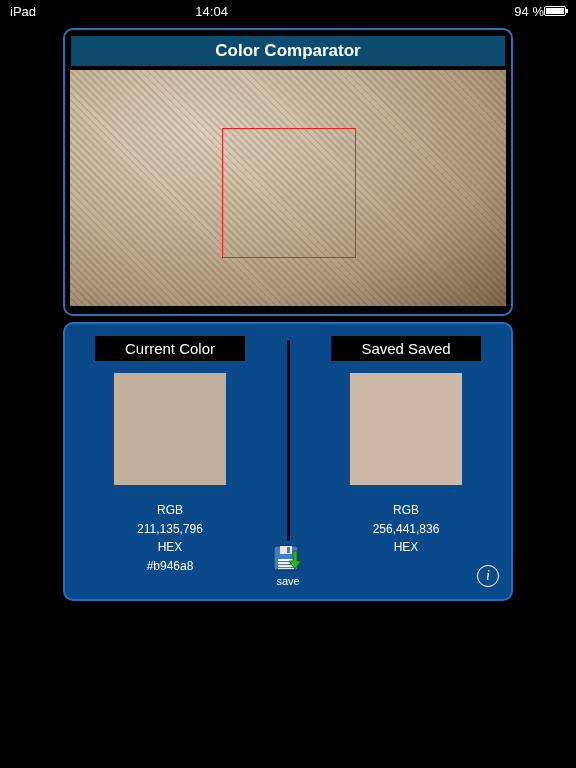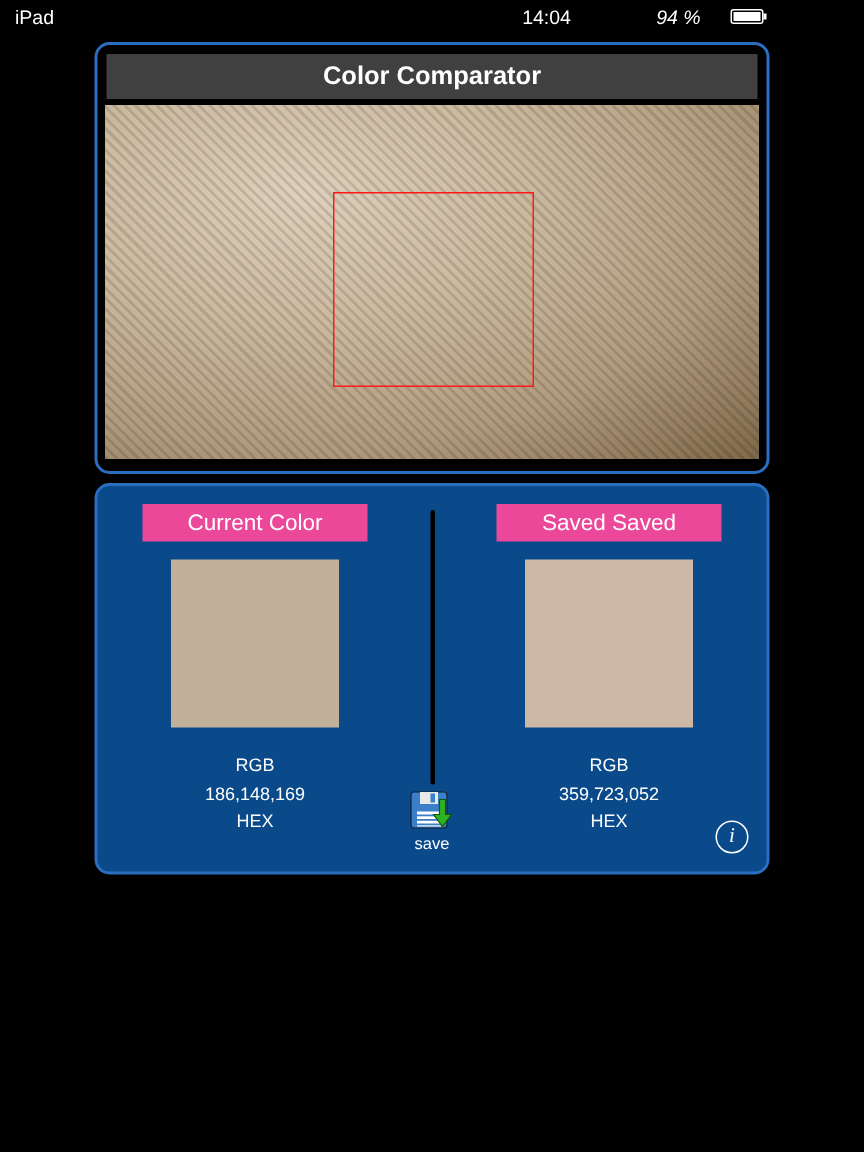--- a/index.html
+++ b/index.html
@@ -13,32 +13,32 @@
   .status-bar {
     height: 22px;
     display: flex;
     align-items: center;
     justify-content: space-between;
     padding: 0 10px;
     font-size: 13px;
     color: #fff;
   }
   .status-left, .status-center, .status-right { flex:1; }
-  .status-center { text-align: right; }
-  .status-right { text-align: right; display:flex; justify-content:center; align-items:center; gap:20px;font-style:italic;}
+  .status-center { text-align: left; }
+  .status-right { text-align: right; display:flex; justify-content:flex-end; align-items:center; gap:0;}
 
   .panel {
     margin: 6px 63px;
     border: 2px solid #2a6fbf;
     border-radius: 10px;
     background: #0a4a8a;
   }
   .panel.top { background:#000; padding:4px 4px 6px 4px; }
   .title-bar {
-    background: #404040;
+    background: #0c4a6e;
     color: #fff;
     text-align: center;
     font-weight: bold;
     font-size: 17px;
     padding: 5px 0;
     margin: 2px 2px 4px 2px;
   }
   .camera-view {
     width: 436px; height: 236px;
     margin: 0 auto 2px auto;
@@ -62,21 +62,21 @@
   .compare {
     display:flex;
     justify-content: space-between;
     align-items: flex-start;
   }
   .col {
     width: 190px;
     text-align:center;
   }
   .label-bar {
-    background:#ec4899;
+    background:#000000;
     color:#fff;
     font-size:15px;
     padding:4px 10px;
     display:inline-block;
     min-width: 150px;
   }
   .swatch {
     width: 112px; height: 112px;
     margin: 12px auto 16px auto;
   }
@@ -136,33 +136,34 @@
   </div>
 </div>
 
 <div class="panel bottom">
   <div class="compare">
     <div class="col">
       <div class="label-bar">Current Color</div>
       <div class="swatch" style="background:#c1b09a"></div>
       <div class="vals">
         <div>RGB</div>
-        <div>186,148,169</div>
+        <div>211,135,796</div>
         <div>HEX</div>
+        <div>#b946a8</div>
       </div>
     </div>
 
     <div class="divider"></div>
 
     <div class="col">
       <div class="label-bar">Saved Saved</div>
       <div class="swatch" style="background:#ccb8a5"></div>
       <div class="vals">
         <div>RGB</div>
-        <div>359,723,052</div>
+        <div>256,441,836</div>
         <div>HEX</div>
       </div>
     </div>
   </div>
 
   <div class="save-area">
     <div class="save-btn">
       <svg width="30" height="28" viewBox="0 0 30 28">
         <rect x="1" y="1" width="24" height="24" rx="2" fill="#3b7fc9" stroke="#123" stroke-width="0.8"></rect>
         <rect x="5" y="14" width="16" height="10" fill="#fff"></rect>

